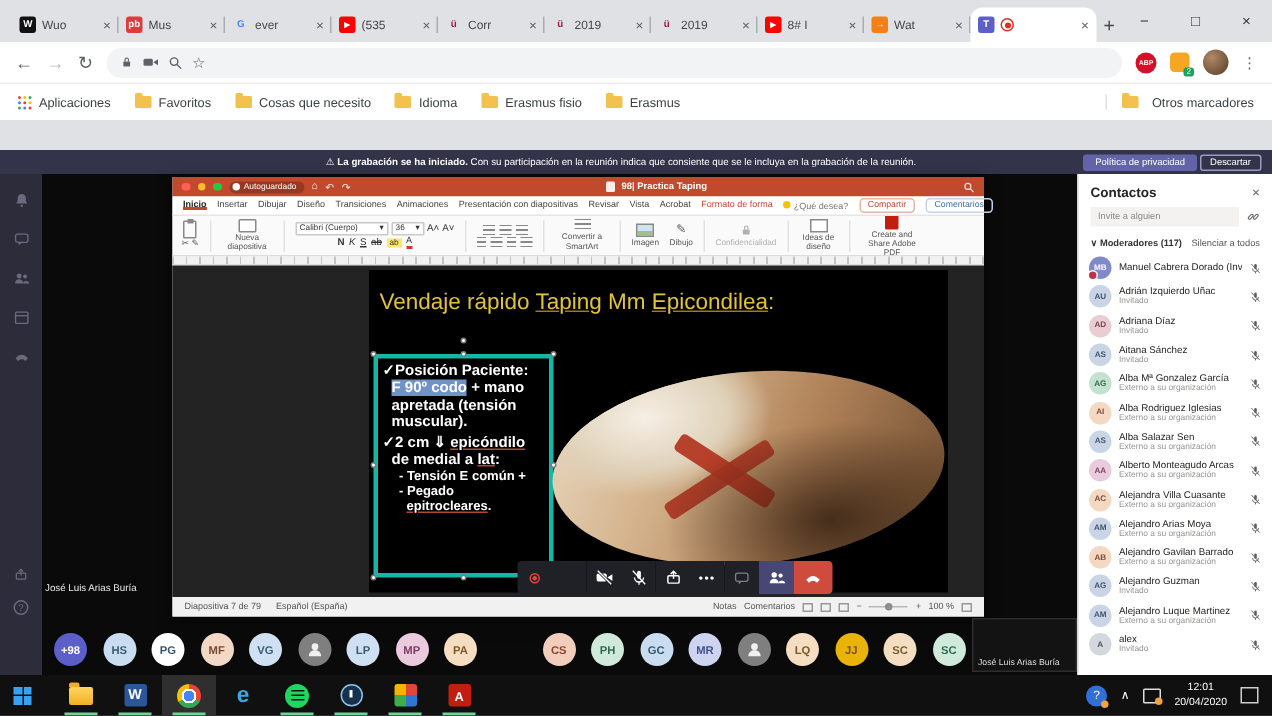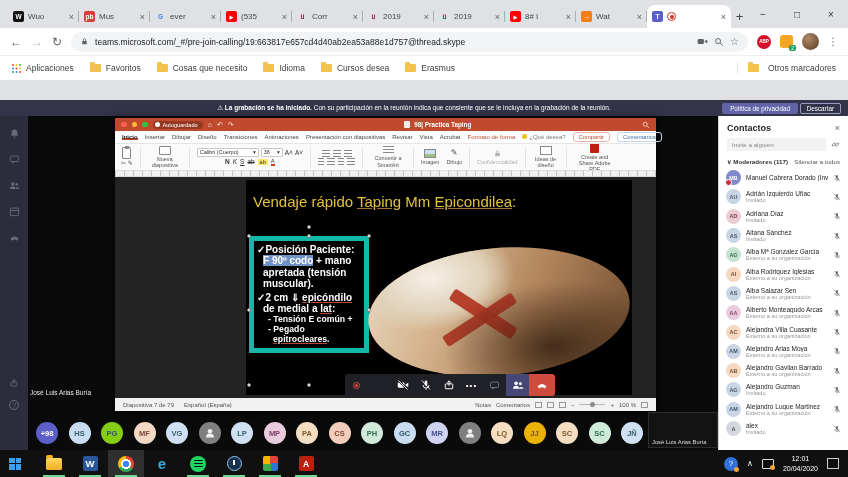--- a/index.html
+++ b/index.html
@@ -103,21 +103,21 @@
   .ppt-status{height:13px;background:#f1f1f1;display:flex;align-items:center;padding:0 8px;gap:10px;font-size:6px;color:#555}
   .st-right{margin-left:auto;display:flex;align-items:center;gap:5px}
   .viewic{width:7px;height:6px;border:1px solid #999}
   .sl-track{width:26px;height:1.5px;background:#b9b9b9;position:relative}
   .sl-thumb{position:absolute;left:11px;top:-2px;width:5px;height:5px;border-radius:50%;background:#8d8d8d}
 
   
   .slide{position:absolute;left:131px;top:3px;width:386px;height:215px;background:#000;color:#fff}
   .slide-title{margin-top:13px;padding-left:7px;font-size:15px;color:#e2c23b;white-space:nowrap}
   .uy{text-decoration:underline;text-decoration-color:#a8722c}
-  .tbox{position:absolute;left:3px;top:56px;width:120px;height:117px;border:5px solid #14b8a6;padding:3px 2px 0 3px;font-size:10px;font-weight:600;line-height:1.14}
+  .tbox{position:absolute;left:3px;top:56px;width:120px;height:149px;border:3px solid #14b8a6;padding:3px 2px 0 3px;font-size:10px;font-weight:600;line-height:1.14}
   .hl{background:#6f93c4}
   .ur{text-decoration:underline;text-decoration-color:#b3492c}
   .sub{padding-left:11px;font-size:8.7px}
   .ind{padding-left:6px}
   .h{position:absolute;width:4px;height:4px;background:#fff;border:1px solid #7a7a7a;border-radius:50%;z-index:3}
   .photo{position:absolute;left:122px;top:68px;width:262px;height:128px;border-radius:50%;transform:rotate(-5deg);overflow:hidden;
     background:linear-gradient(115deg,#ead9c2 0%,#d4b38c 30%,#b1835a 60%,#6b4a2d 100%)}
   .shirt{position:absolute;left:-20px;top:-28px;width:170px;height:105px;background:radial-gradient(closest-side,#f6efe6,#e0d2ba 65%,rgba(224,210,186,0))}
   .tape1{position:absolute;left:78px;top:58px;width:74px;height:13px;background:#b23420;transform:rotate(38deg);border-radius:3px;opacity:.92}
   .tape2{position:absolute;left:70px;top:64px;width:82px;height:12px;background:#a93522;transform:rotate(-28deg);border-radius:3px;opacity:.92}
@@ -319,21 +319,20 @@
   </div>
 
   <div class="abs urlbar">
     <span class="navic">←</span>
     <span class="navic dis">→</span>
     <span class="navic">↻</span>
     <div class="omnibox">
       <svg class="obicon" width="9" height="9">
           <use href="#i-lock"></use>
         </svg>
-      <span class="url">teams.microsoft.com/_#/pre-join-calling/19:663817e657cd4d40ab2ea53a88e1d757@thread.skype</span>
       <svg class="obicon" width="11" height="11">
           <use href="#i-cam"></use>
         </svg>
       <svg class="obicon" width="10" height="10">
           <use href="#i-search"></use>
         </svg>
       <span class="obicon" style="font-size:10px">☆</span>
     </div>
     <span class="abp">ABP</span>
     <span class="ext2">
@@ -355,21 +354,21 @@
     <div class="bm">
         <span class="folder"></span>
         <span>Cosas que necesito</span>
       </div>
     <div class="bm">
         <span class="folder"></span>
         <span>Idioma</span>
       </div>
     <div class="bm">
         <span class="folder"></span>
-        <span>Cursos desea</span>
+        <span>Erasmus fisio</span>
       </div>
     <div class="bm">
         <span class="folder"></span>
         <span>Erasmus</span>
       </div>
     <div class="bm bm-other">
         <span class="folder"></span>
         <span>Otros marcadores</span>
       </div>
   </div>
@@ -616,32 +615,32 @@
           <use href="#i-phone"></use>
         </svg>
       </span>
   </div>
 
   <div class="abs spk">José Luis Arias Buría</div>
 
   <div class="abs strip">
     <span class="fs" style="background: rgb(91, 95, 199); color: rgb(255, 255, 255);">+98</span>
     <span class="fs" style="background: rgb(201, 220, 240); color: rgb(58, 94, 110);">HS</span>
-    <span class="fs" style="background: #84cc16; color: rgb(51, 86, 107);">PG</span>
+    <span class="fs" style="background: #ffffff; color: rgb(51, 86, 107);">PG</span>
     <span class="fs" style="background: rgb(244, 216, 198); color: rgb(122, 75, 51);">MF</span>
     <span class="fs" style="background: rgb(207, 224, 242); color: rgb(58, 94, 110);">VG</span>
     <span class="fs" style="background: rgb(127, 127, 127);">
         <svg width="12" height="12" style="color:#efefef">
           <use href="#i-person"></use>
         </svg>
       </span>
     <span class="fs" style="background: rgb(207, 224, 242); color: rgb(58, 94, 110);">LP</span>
     <span class="fs" style="background: rgb(234, 202, 221); color: rgb(124, 63, 99);">MP</span>
     <span class="fs" style="background: rgb(244, 221, 192); color: rgb(122, 90, 43);">PA</span>
-    <span class="fs" style="background: rgb(242, 205, 187); color: rgb(132, 70, 46);">CS</span>
+    <span class="fs" style="background: rgb(242, 205, 187); color: rgb(132, 70, 46); margin-left: 33px;">CS</span>
     <span class="fs" style="background: rgb(207, 233, 218); color: rgb(47, 107, 79);">PH</span>
     <span class="fs" style="background: rgb(201, 220, 240); color: rgb(51, 86, 107);">GC</span>
     <span class="fs" style="background: rgb(206, 212, 240); color: rgb(70, 80, 142);">MR</span>
     <span class="fs" style="background: rgb(127, 127, 127);">
         <svg width="12" height="12" style="color:#efefef">
           <use href="#i-person"></use>
         </svg>
       </span>
     <span class="fs" style="background: rgb(244, 221, 192); color: rgb(122, 90, 43);">LQ</span>
     <span class="fs" style="background: #eab308; color: rgb(122, 75, 51);">JJ</span>

